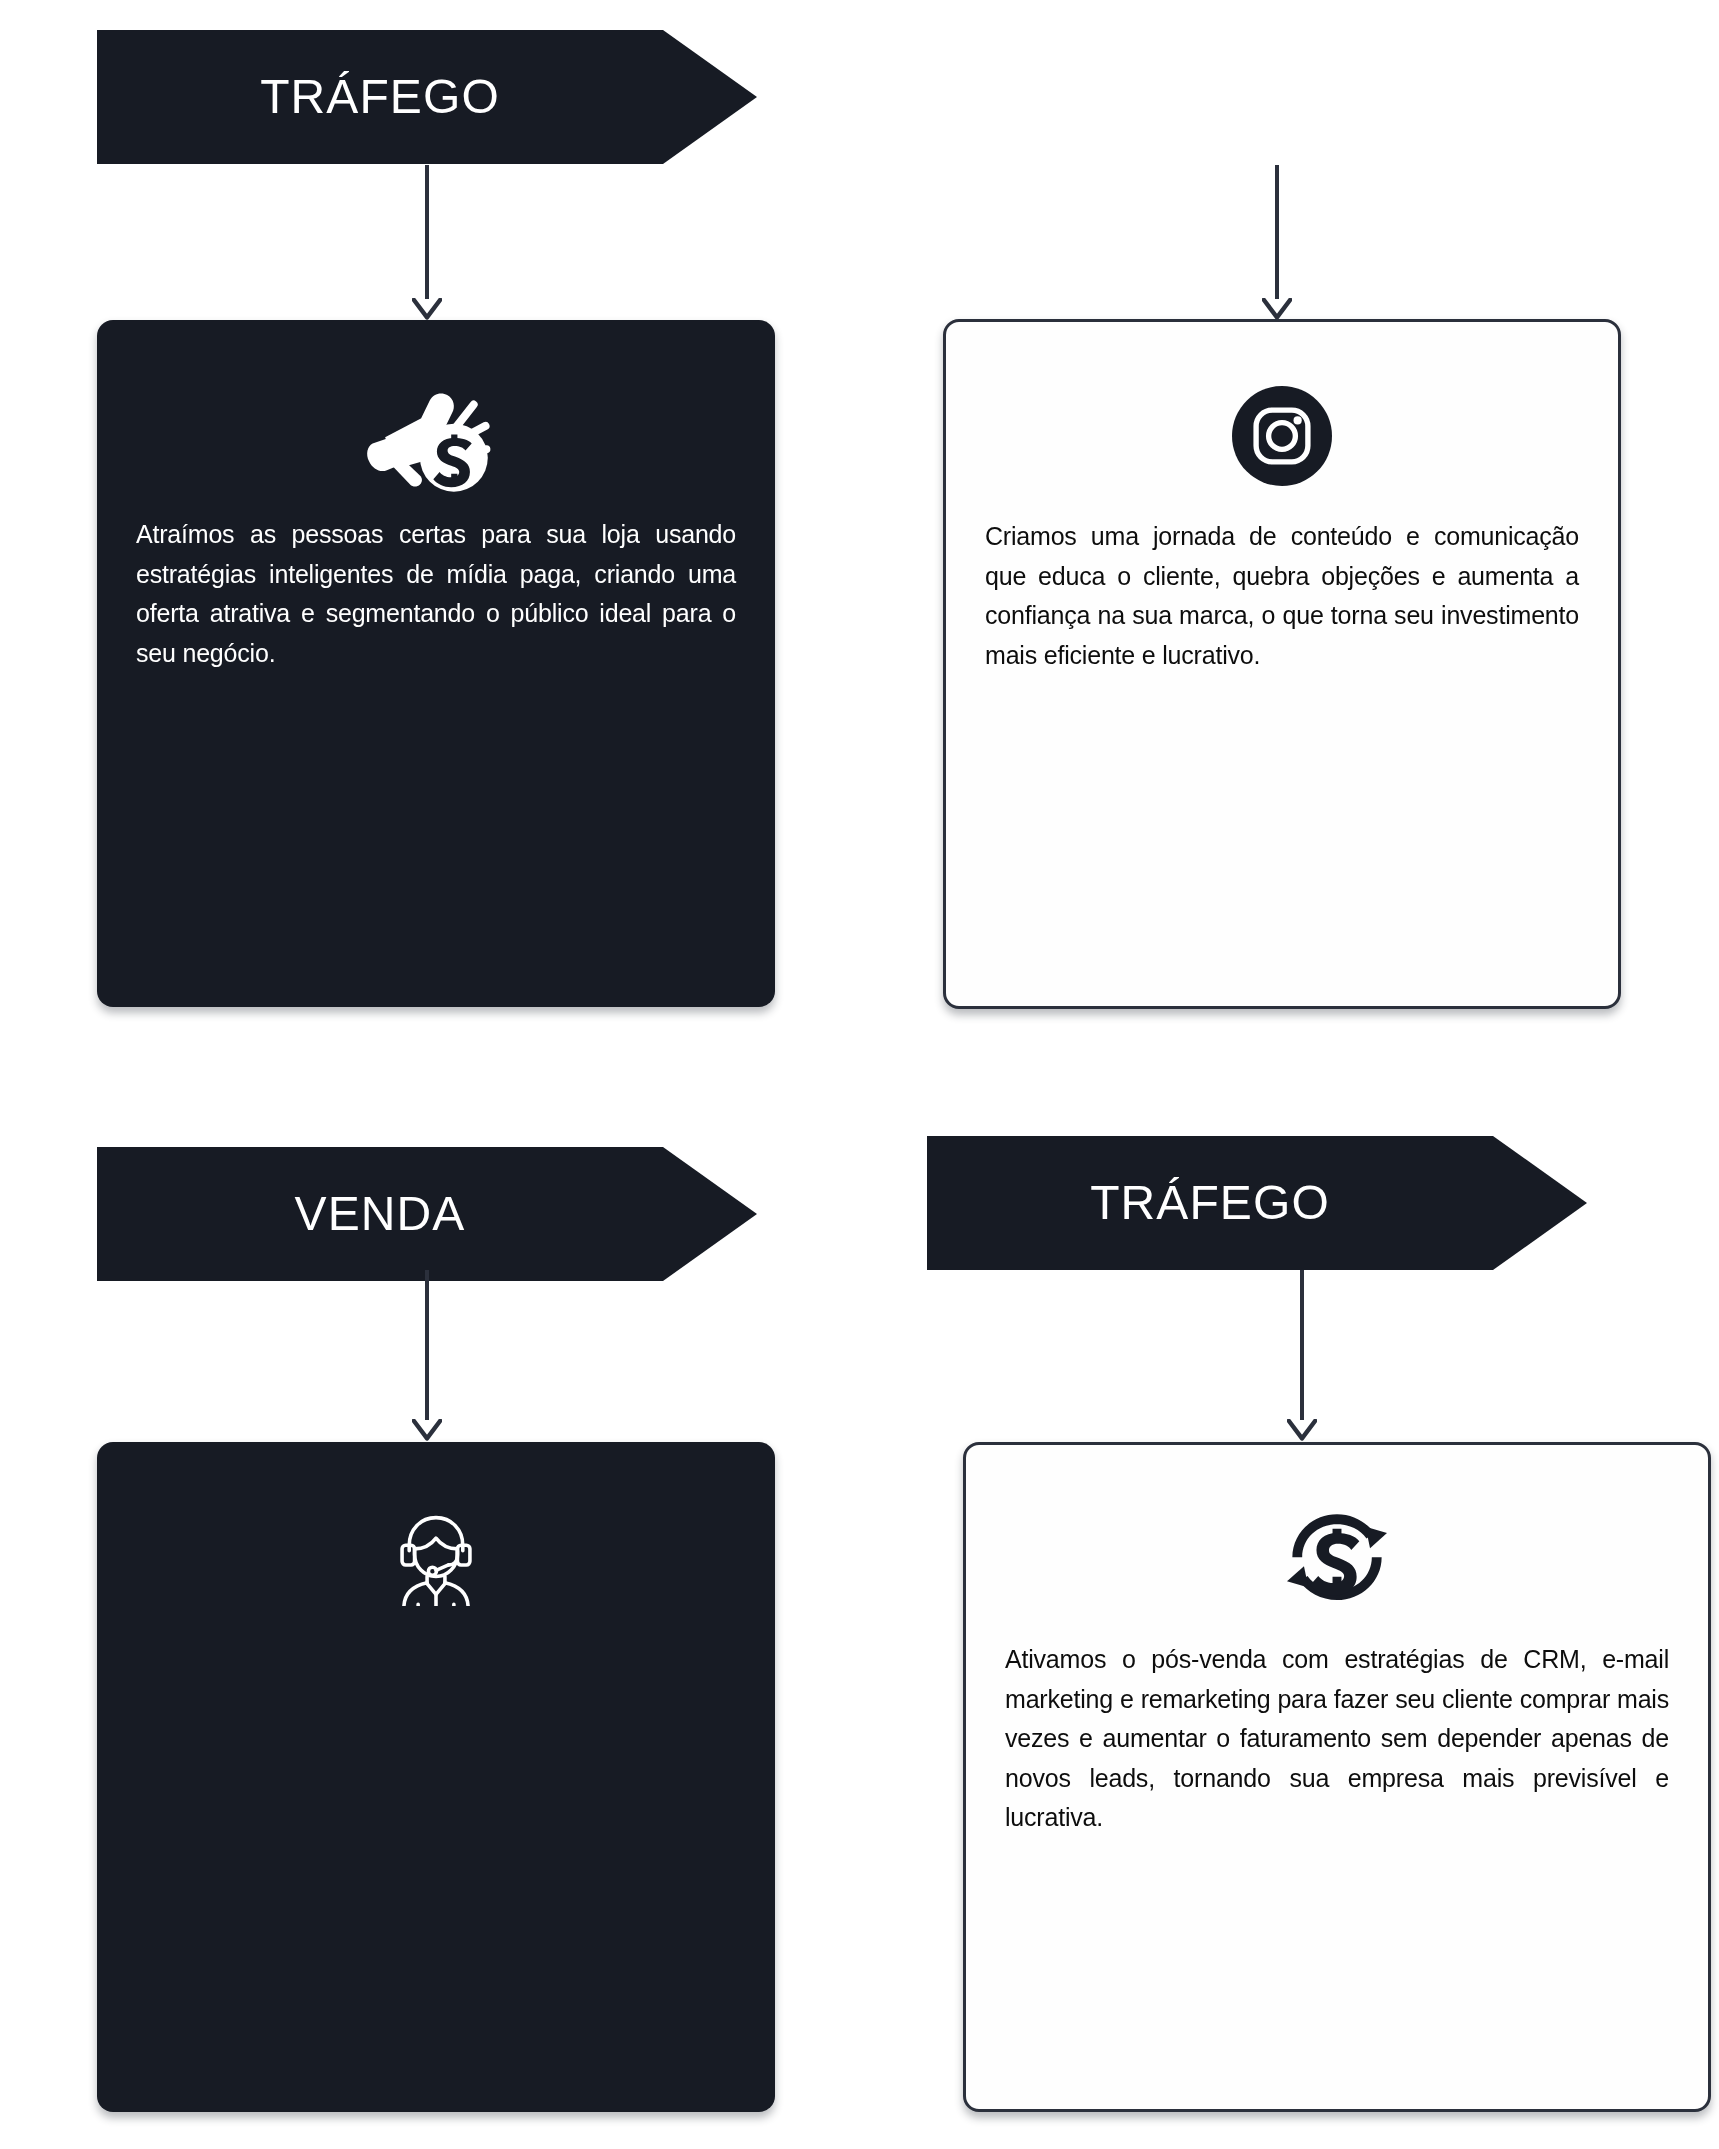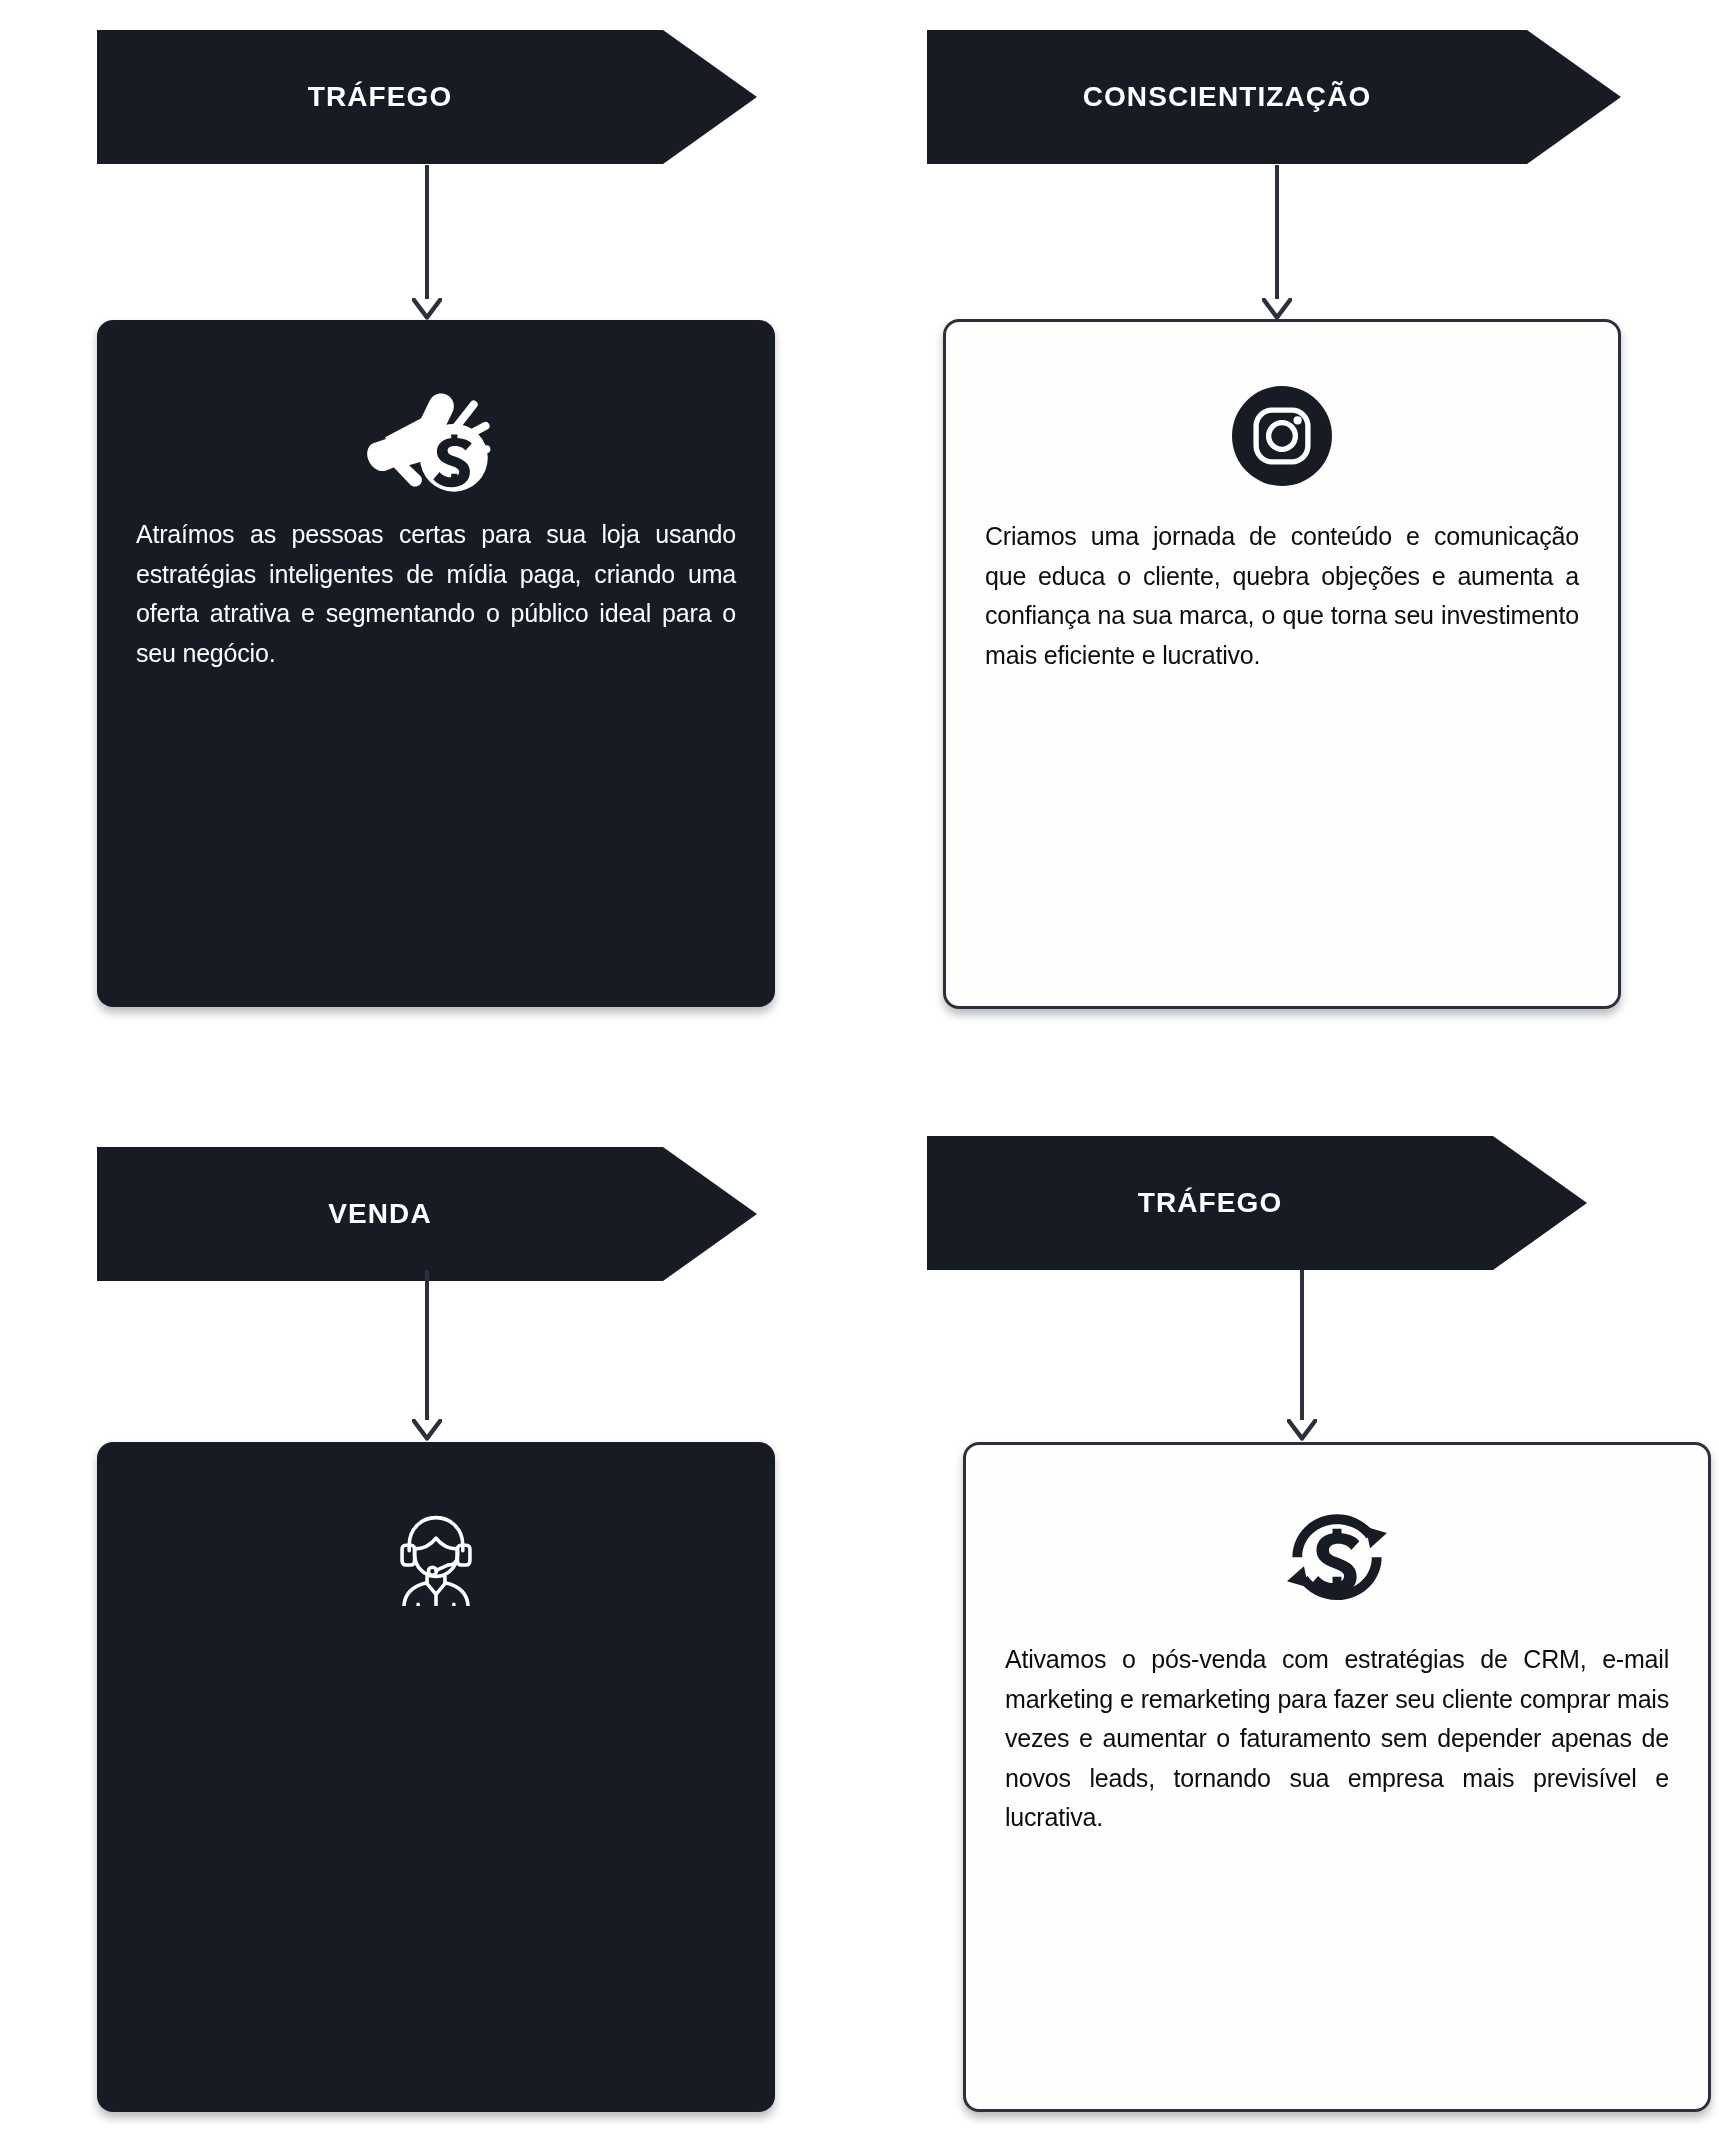--- a/index.html
+++ b/index.html
@@ -24,22 +24,22 @@
     position: absolute;
     display: flex;
     align-items: center;
     justify-content: center;
     background: #171b24;
     color: #ffffff;
     clip-path: polygon(0 0, calc(100% - 94px) 0, 100% 50%, calc(100% - 94px) 100%, 0 100%);
   }
   .banner-label {
     font-family: "Liberation Sans", sans-serif;
-    font-weight: 700;
-    font-size: 28px;
+    font-weight: 400;
+    font-size: 48px;
     letter-spacing: 1.1px;
     line-height: 1;
     color: #ffffff;
     white-space: nowrap;
     transform: translateX(-47px);
   }
 
   
   .connector {
     position: absolute;
@@ -158,23 +158,20 @@
         </g>
         <g fill="#171b24">
           <path d="M96 70 h7 v8 h-7z M96 114 h7 v9 h-7z"></path>
           <path d="M99 74 c-12 0-19 7-19 15 0 9 7 13 16 16 6 2 9 4 9 7 0 4-4 6-9 6-6 0-11-3-13-6l-7 8c4 5 12 9 20 9 13 0 21-7 21-17 0-9-6-13-16-17-7-2-9-4-9-7 0-3 3-5 8-5 5 0 10 2 12 5l7-8c-4-4-11-6-20-6z"></path>
         </g>
       </svg>
     </div>
     <div class="card-text">Atraímos as pessoas certas para sua loja usando estratégias inteligentes de mídia paga, criando uma oferta atrativa e segmentando o público ideal para o seu negócio.</div>
   </div>
 
-  <div class="banner" id="banner-conscientizacao">
-    <span class="banner-label">CONSCIENTIZAÇÃO</span>
-  </div>
 
   <div class="connector" id="connector-conscientizacao">
     <div class="shaft" style="height:134px;"></div>
     <div class="head">
       <svg width="30" height="23" viewBox="0 0 34 26">
         <path d="M2 2 L17 22 L32 2" fill="none" stroke="#2b303c" stroke-width="5" stroke-linecap="round" stroke-linejoin="round"></path>
       </svg>
     </div>
   </div>
 

